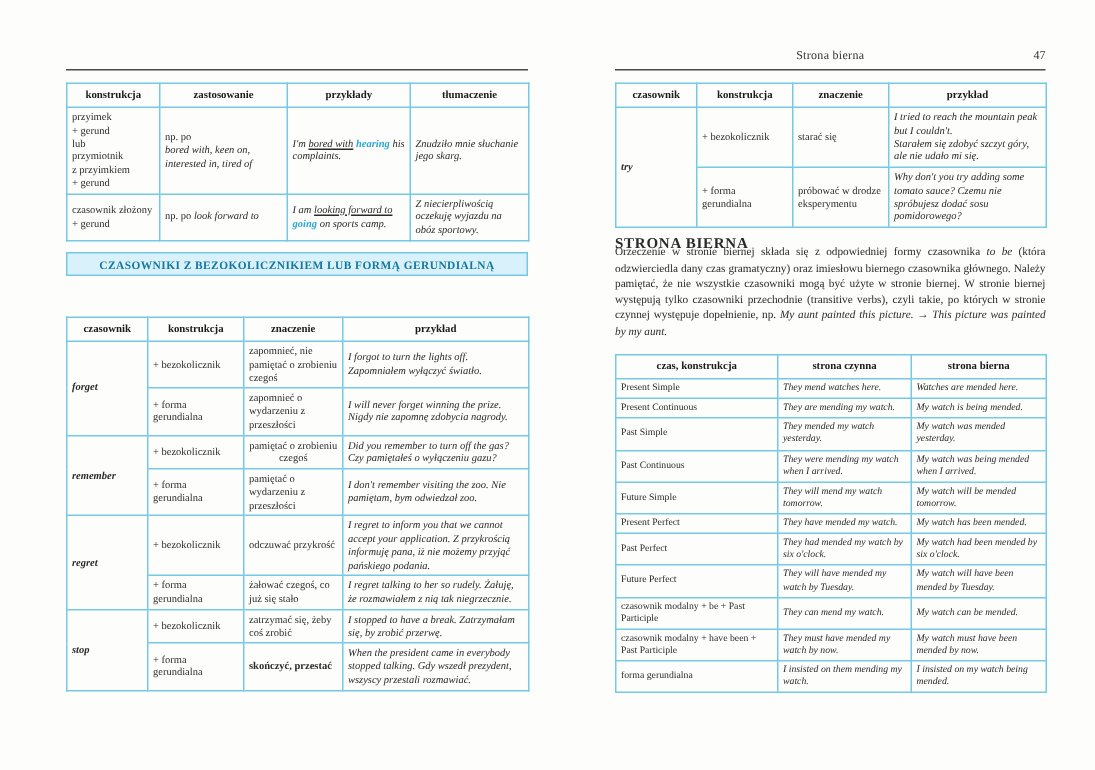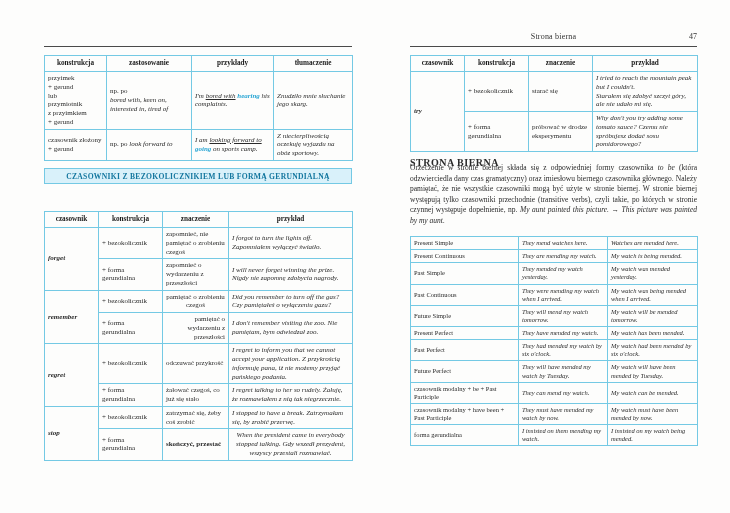--- a/index.html
+++ b/index.html
@@ -148,21 +148,21 @@
         <td class="ex" style="border-color: rgb(116, 201, 228); margin-top: 40px;">I will never forget winning the prize. Nigdy nie zapomnę zdobycia nagrody.</td>
       </tr>
       <tr>
         <td rowspan="2" class="verb" style="border-color: rgb(116, 201, 228);">remember</td>
         <td style="border-color: rgb(116, 201, 228);">+ bezokolicznik</td>
         <td style="border-color: rgb(116, 201, 228); text-align: center;">pamiętać o zrobieniu czegoś</td>
         <td class="ex" style="border-color: rgb(116, 201, 228);">Did you remember to turn off the gas? Czy pamiętałeś o wyłączeniu gazu?</td>
       </tr>
       <tr>
         <td style="border-color: rgb(116, 201, 228);">+ forma gerundialna</td>
-        <td style="border-color: rgb(116, 201, 228); text-align: right;">pamiętać o wydarzeniu z przeszłości</td>
+        <td style="border-color: rgb(116, 201, 228);">pamiętać o wydarzeniu z przeszłości</td>
         <td class="ex" style="border-color: rgb(116, 201, 228);">I don't remember visiting the zoo. Nie pamiętam, bym odwiedzał zoo.</td>
       </tr>
       <tr>
         <td rowspan="2" class="verb" style="border-color: rgb(116, 201, 228);">regret</td>
         <td style="border-color: rgb(116, 201, 228);">+ bezokolicznik</td>
         <td style="border-color: rgb(116, 201, 228);">odczuwać przykrość</td>
         <td class="ex" style="border-color: rgb(116, 201, 228);">I regret to inform you that we cannot accept your application. Z przykrością informuję pana, iż nie możemy przyjąć pańskiego podania.</td>
       </tr>
       <tr>
         <td style="border-color: rgb(116, 201, 228);">+ forma gerundialna</td>
@@ -171,21 +171,21 @@
       </tr>
       <tr>
         <td rowspan="2" class="verb" style="border-color: rgb(116, 201, 228);">stop</td>
         <td style="border-color: rgb(116, 201, 228);">+ bezokolicznik</td>
         <td style="border-color: rgb(116, 201, 228);">zatrzymać się, żeby coś zrobić</td>
         <td class="ex" style="border-color: rgb(116, 201, 228);">I stopped to have a break. Zatrzymałam się, by zrobić przerwę.</td>
       </tr>
       <tr>
         <td style="border-color: rgb(116, 201, 228);">+ forma gerundialna</td>
         <td style="border-color: rgb(116, 201, 228); font-weight: bold;">skończyć, przestać</td>
-        <td class="ex" style="border-color: rgb(116, 201, 228); text-align: center;">When the president came in everybody stopped talking. Gdy wszedł prezydent, wszyscy przestali rozmawiać.</td>
+        <td class="ex" style="border-color: rgb(116, 201, 228);">When the president came in everybody stopped talking. Gdy wszedł prezydent, wszyscy przestali rozmawiać.</td>
       </tr>
     </tbody>
       </table>
   </div>
 </div>
 
 <div class="page" id="page-right">
 
   <div class="running-head">
     <span class="num"></span>
@@ -232,20 +232,25 @@
   </div>
 
   <div class="tbl-wrap" style="top:236px;">
     <table id="passive-table">
       <colgroup>
           <col style="width:108px">
           <col style="width:89px">
           <col style="width:90px">
         </colgroup>
       <tbody>
+          <tr>
+        <th style="border-color: rgb(116, 201, 228);">czas, konstrukcja</th>
+        <th style="border-color: rgb(116, 201, 228);">strona czynna</th>
+        <th style="border-color: rgb(116, 201, 228);">strona bierna</th>
+      </tr>
       <tr>
         <td class="tense" style="border-color: rgb(116, 201, 228);">Present Simple</td>
         <td class="ex" style="border-color: rgb(116, 201, 228);">They mend watches here.</td>
         <td class="ex" style="border-color: rgb(116, 201, 228);">Watches are mended here.</td>
       </tr>
       <tr>
         <td class="tense" style="border-color: rgb(116, 201, 228);">Present Continuous</td>
         <td class="ex" style="border-color: rgb(116, 201, 228);">They are mending my watch.</td>
         <td class="ex" style="border-color: rgb(116, 201, 228);">My watch is being mended.</td>
       </tr>

